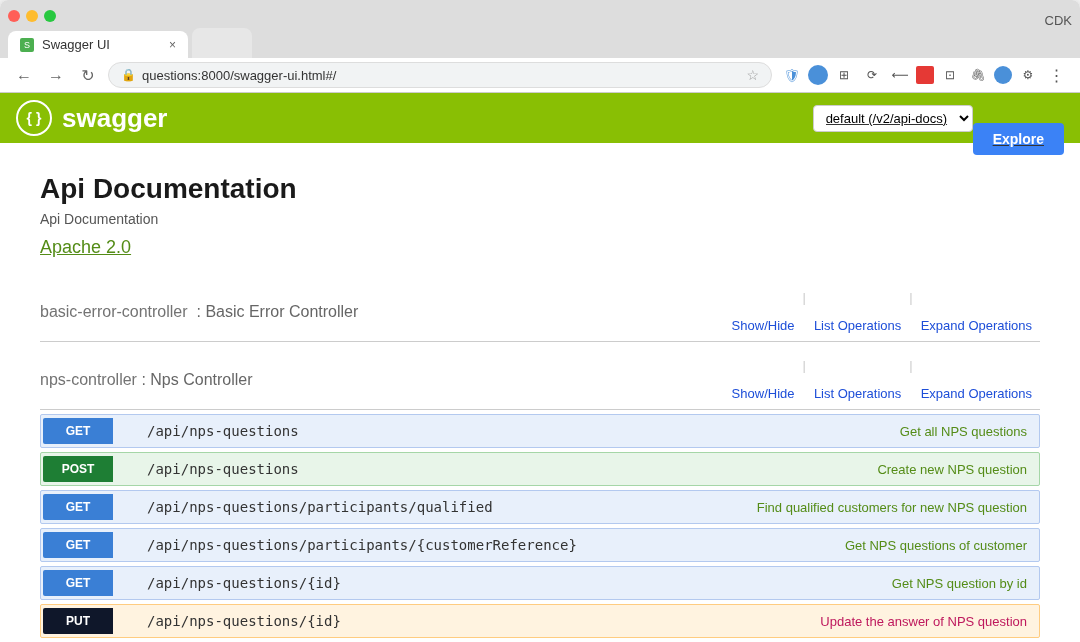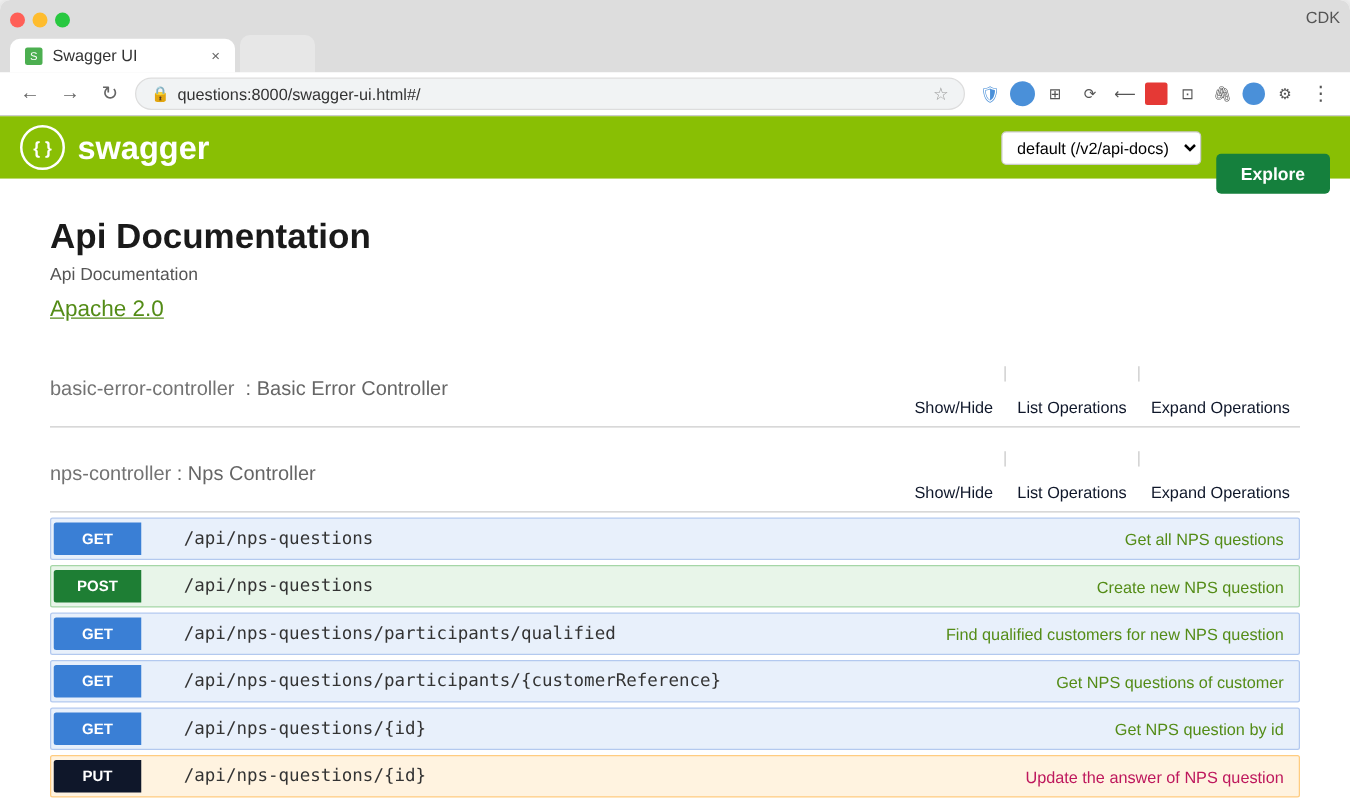--- a/index.html
+++ b/index.html
@@ -23,38 +23,38 @@
     .address-field { flex: 1; background: #f1f3f4; border: 1px solid #ddd; border-radius: 16px; padding: 4px 12px; font-size: 13px; display: flex; align-items: center; gap: 6px; }
     .address-text { color: #333; }
     .address-icons { margin-left: auto; display: flex; gap: 6px; }
     .browser-menu-icons { display: flex; gap: 4px; align-items: center; }
     .menu-icon { color: #555; font-size: 14px; width: 24px; height: 24px; display: flex; align-items: center; justify-content: center; cursor: pointer; border-radius: 50%; }
 
     
     .swagger-header { background: #89bf04; padding: 0 16px; height: 50px; display: flex; align-items: center; justify-content: space-between; }
     .swagger-logo { display: flex; align-items: center; gap: 10px; color: white; font-size: 26px; font-weight: bold; }
     .swagger-logo-icon { width: 36px; height: 36px; border: 2px solid white; border-radius: 50%; display: flex; align-items: center; justify-content: center; color: white; font-size: 14px; font-weight: bold; }
-    .swagger-right { display: flex; align-items: center; gap: 12px; }
+    .swagger-right { display: flex; align-items: center; gap: 0; text-decoration: underline; }
     .swagger-select { padding: 4px 8px; border: 1px solid #ccc; border-radius: 4px; font-size: 13px; background: white; cursor: pointer; min-width: 160px; }
-    .swagger-explore { background: #15803d; color: white; border: none; padding: 8px 20px; font-size: 14px; font-weight: bold; border-radius: 4px; cursor: pointer; margin-top: 41px; }
+    .swagger-explore { background: #3b82f6; color: white; border: none; padding: 8px 20px; font-size: 14px; font-weight: bold; border-radius: 4px; cursor: pointer; margin-top: 41px; }
 
     
     .main-content { background: white; padding: 30px 40px; min-height: calc(642px - 50px - 30px - 60px); }
 
     .page-title { font-size: 28px; font-weight: bold; color: #1a1a1a; margin-bottom: 6px; }
     .page-subtitle { font-size: 14px; color: #555; margin-bottom: 10px; }
     .apache-link { color: #548c17; text-decoration: underline; font-size: 18px; cursor: pointer; margin-bottom: 24px; display: inline-block; }
 
     
     .controller-section { margin-bottom: 8px; }
     .controller-header { display: flex; align-items: center; justify-content: space-between; padding: 8px 0; border-bottom: 1px solid #ccc; margin-bottom: 0; }
     .controller-title { font-size: 16px; color: #666; }
     .controller-title strong { color: #737373; font-weight: normal; }
     .controller-actions { display: flex; gap: 0; color: #548c17; font-size: 13px; }
-    .controller-action { color: #0f172a; text-decoration: none; cursor: pointer; padding: 0 8px; margin-top: 28px; }
+    .controller-action { color: #1d4ed8; text-decoration: none; cursor: pointer; padding: 0 8px; margin-top: 28px; }
     .controller-action:first-child { padding-left: 0; }
     .controller-sep { color: #ccc; }
 
     
     .endpoint-row { display: flex; align-items: center; border: 1px solid #ddd; margin-top: 4px; border-radius: 2px; overflow: hidden; gap: 20px; }
     .method-badge { padding: 6px 12px; color: white; font-size: 12px; font-weight: bold; min-width: 70px; text-align: center; border-radius: 2px 0 0 2px; margin: 2px; }
     .method-get { background: #3a7fd5; }
     .method-post { background: #1e7e34; }
     .method-put { background: #0f172a; }
     .endpoint-path { flex: 1; padding: 8px 12px; font-size: 14px; color: #333; font-family: monospace; }
@@ -65,21 +65,21 @@
     .endpoint-row-orange { background: #fff3e0; border-color: #ffcc80; }
 
     .browser-outer { position: relative; border-radius: 8px 8px 0 0; overflow: hidden; box-shadow: 0 2px 10px rgba(0,0,0,0.2); width: 1080px; min-height: 642px; background: white; }
   </style>
 </head>
 <body>
 
 <div class="browser-outer">
 
   <div class="browser-chrome">
-    <div style="display:flex; align-items:flex-start; justify-content:space-between;">
+    <div style="display:flex; align-items:flex-end; justify-content:space-between;">
       <div class="browser-traffic-lights">
         <div class="traffic-light tl-red"></div>
         <div class="traffic-light tl-yellow"></div>
         <div class="traffic-light tl-green"></div>
       </div>
       <span style="font-size:13px;color:#555;">CDK</span>
     </div>
     <div style="display:flex; align-items:flex-end; gap:2px;">
       <div class="browser-tab">
         <div class="browser-tab-favicon">S</div>

